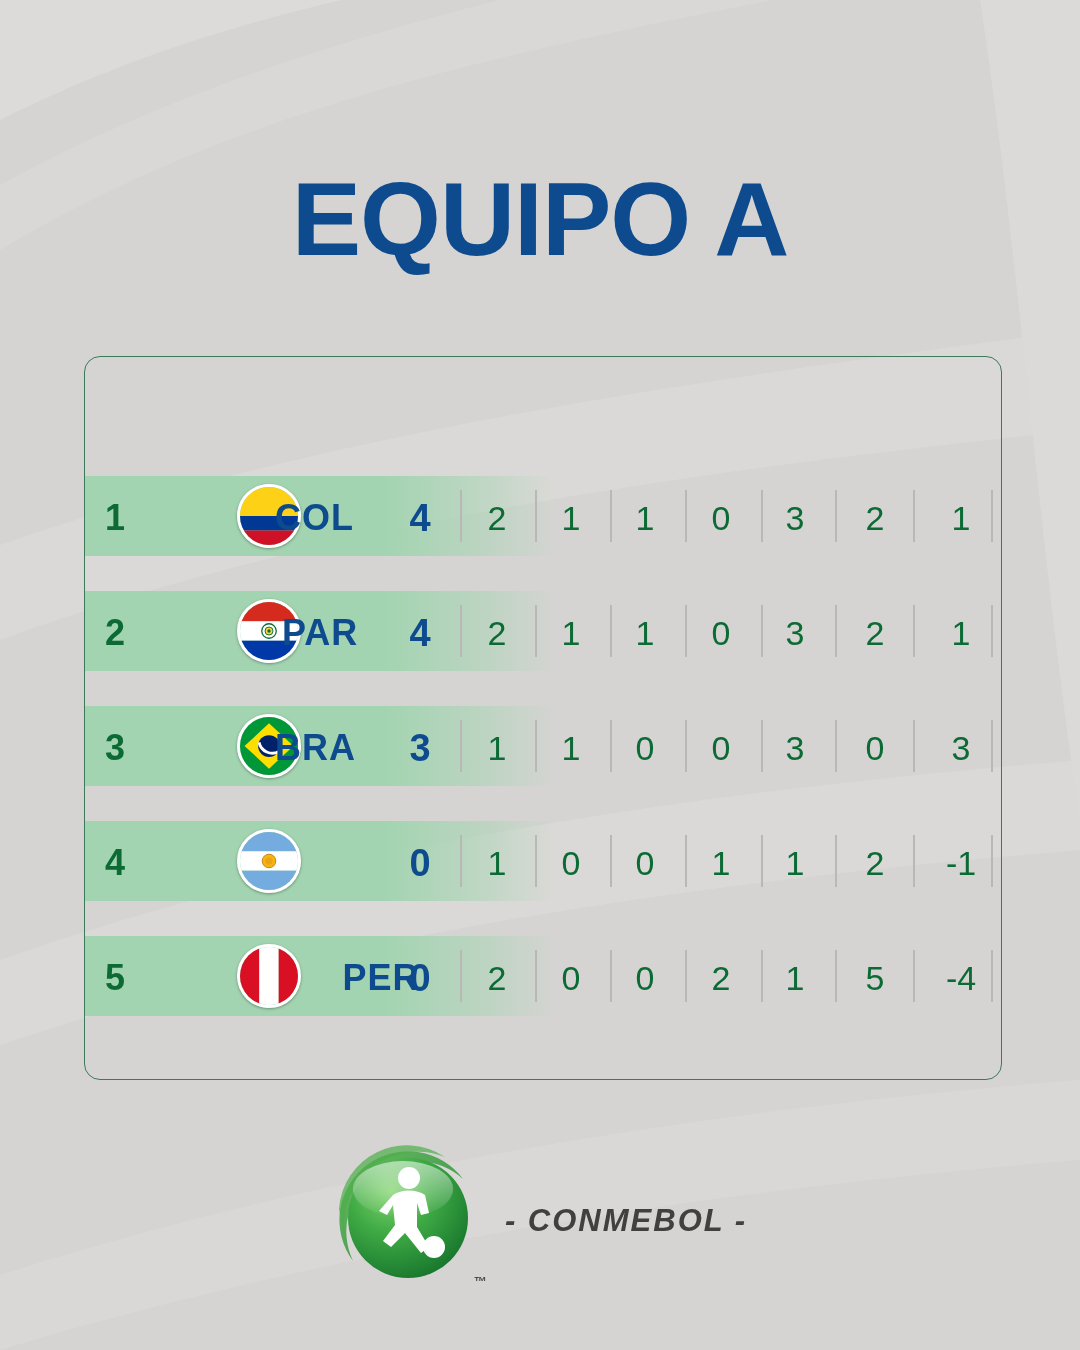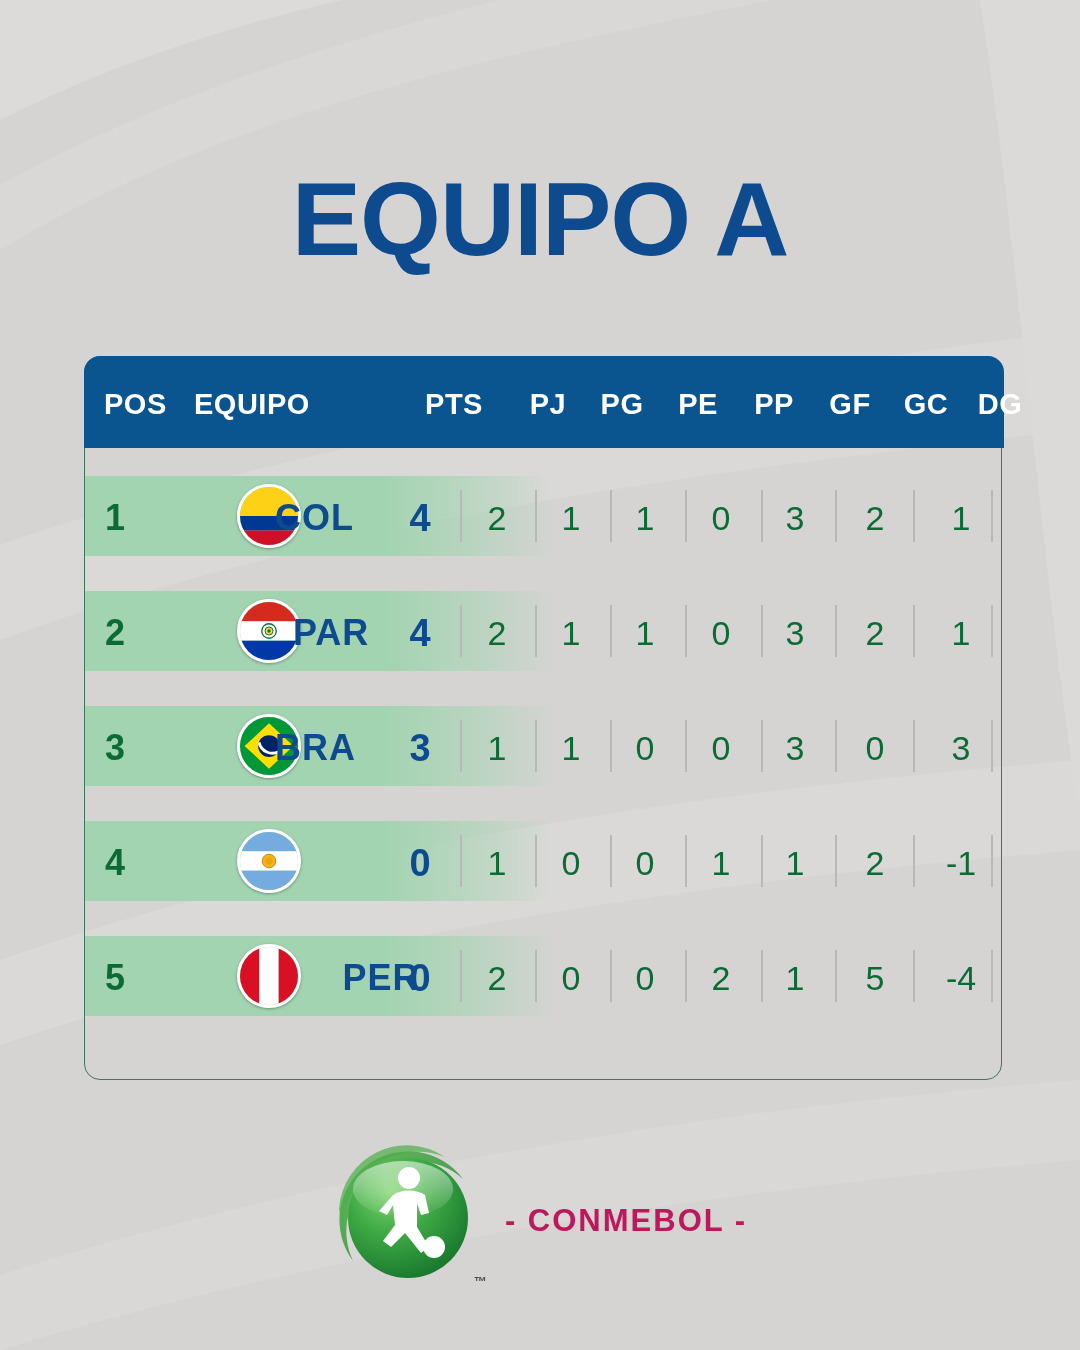--- a/index.html
+++ b/index.html
@@ -169,24 +169,25 @@
     gap: 22px;
   }
 
   #logo-ball {
     position: relative;
     width: 150px;
     height: 150px;
   }
 
   #logo-wordmark {
-    color: #be185d;
+    color: #404040;
     line-height: 1;
     text-align: right;
     padding-top: 4px;
+    font-style: italic;
   }
 
   #logo-conmebol {
     font-size: 31px;
     font-weight: bold;
     letter-spacing: 2px;
   }
 
   #logo-sub20 {
     font-size: 62px;
@@ -221,32 +222,20 @@
   <path d="M0,640 C330,520 700,470 1080,430 L1080,330 C700,380 330,430 0,545 Z" fill="#dbd9d7"></path>
   <path d="M0,1045 C340,930 720,880 1080,850 L1080,760 C720,790 340,840 0,960 Z" fill="#dbd9d7"></path>
   <path d="M0,1350 C330,1250 700,1190 1080,1160 L1080,1080 C700,1110 330,1170 0,1275 Z" fill="#dad8d6"></path>
   <path d="M980,0 C1020,260 1040,560 1080,820 L1080,0 Z" fill="#dcdad8"></path>
 </svg>
 
 <div id="page-title">EQUIPO A</div>
 
 <div id="standings-card">
 
-  <div id="table-header">
-      <div class="hcell" style="left: 20px; width: 80px; text-align: left;">POS</div>
-      <div class="hcell" style="left: 110px; width: 180px; text-align: left;">EQUIPO</div>
-      <div class="hcell" style="left: 325px; width: 90px;">PTS</div>
-      <div class="hcell" style="left: 419px; width: 90px;">PJ</div>
-      <div class="hcell" style="left: 493px; width: 90px;">PG</div>
-      <div class="hcell" style="left: 569px; width: 90px;">PE</div>
-      <div class="hcell" style="left: 645px; width: 90px;">PP</div>
-      <div class="hcell" style="left: 721px; width: 90px;">GF</div>
-      <div class="hcell" style="left: 797px; width: 90px;">GC</div>
-      <div class="hcell" style="left: 871px; width: 90px;">DG</div>
-    </div>
 
   <div class="rows-area">
       <div class="row" style="top: 28px;">
         <div class="row-band"></div>
         <div class="vsep" style="left: 375px;"></div>
         <div class="vsep" style="left: 450px;"></div>
         <div class="vsep" style="left: 525px;"></div>
         <div class="vsep" style="left: 600px;"></div>
         <div class="vsep" style="left: 676px;"></div>
         <div class="vsep" style="left: 750px;"></div>
@@ -284,21 +273,21 @@
         <div class="flag">
           <svg viewBox="0 0 64 64">
             <rect width="64" height="21.3" fill="#D52B1E"></rect>
             <rect y="21.3" width="64" height="21.4" fill="#ffffff"></rect>
             <rect y="42.7" width="64" height="21.3" fill="#0038A8"></rect>
             <circle cx="32" cy="32" r="8" fill="#ffffff" stroke="#0a6b35" stroke-width="1.4"></circle>
             <circle cx="32" cy="32" r="4.4" fill="#f2d441" stroke="#0a6b35" stroke-width="1"></circle>
             <circle cx="32" cy="32" r="1.8" fill="#0a6b35"></circle>
           </svg>
         </div>
-        <div class="cell c-team" style="left: 208px; width: 140px; text-align: left;">PAR</div>
+        <div class="cell c-team" style="left: 197px; width: 140px; text-align: left;">PAR</div>
         <div class="cell c-pts" style="left: 290px; width: 90px;">4</div>
         <div class="cell c-stat" style="left: 367px; width: 90px;">2</div>
         <div class="cell c-stat" style="left: 441px; width: 90px;">1</div>
         <div class="cell c-stat" style="left: 515px; width: 90px;">1</div>
         <div class="cell c-stat" style="left: 591px; width: 90px;">0</div>
         <div class="cell c-stat" style="left: 665px; width: 90px;">3</div>
         <div class="cell c-stat" style="left: 745px; width: 90px;">2</div>
         <div class="cell c-stat" style="left: 831px; width: 90px;">1</div>
       </div>
       <div class="row" style="top: 258px;">

